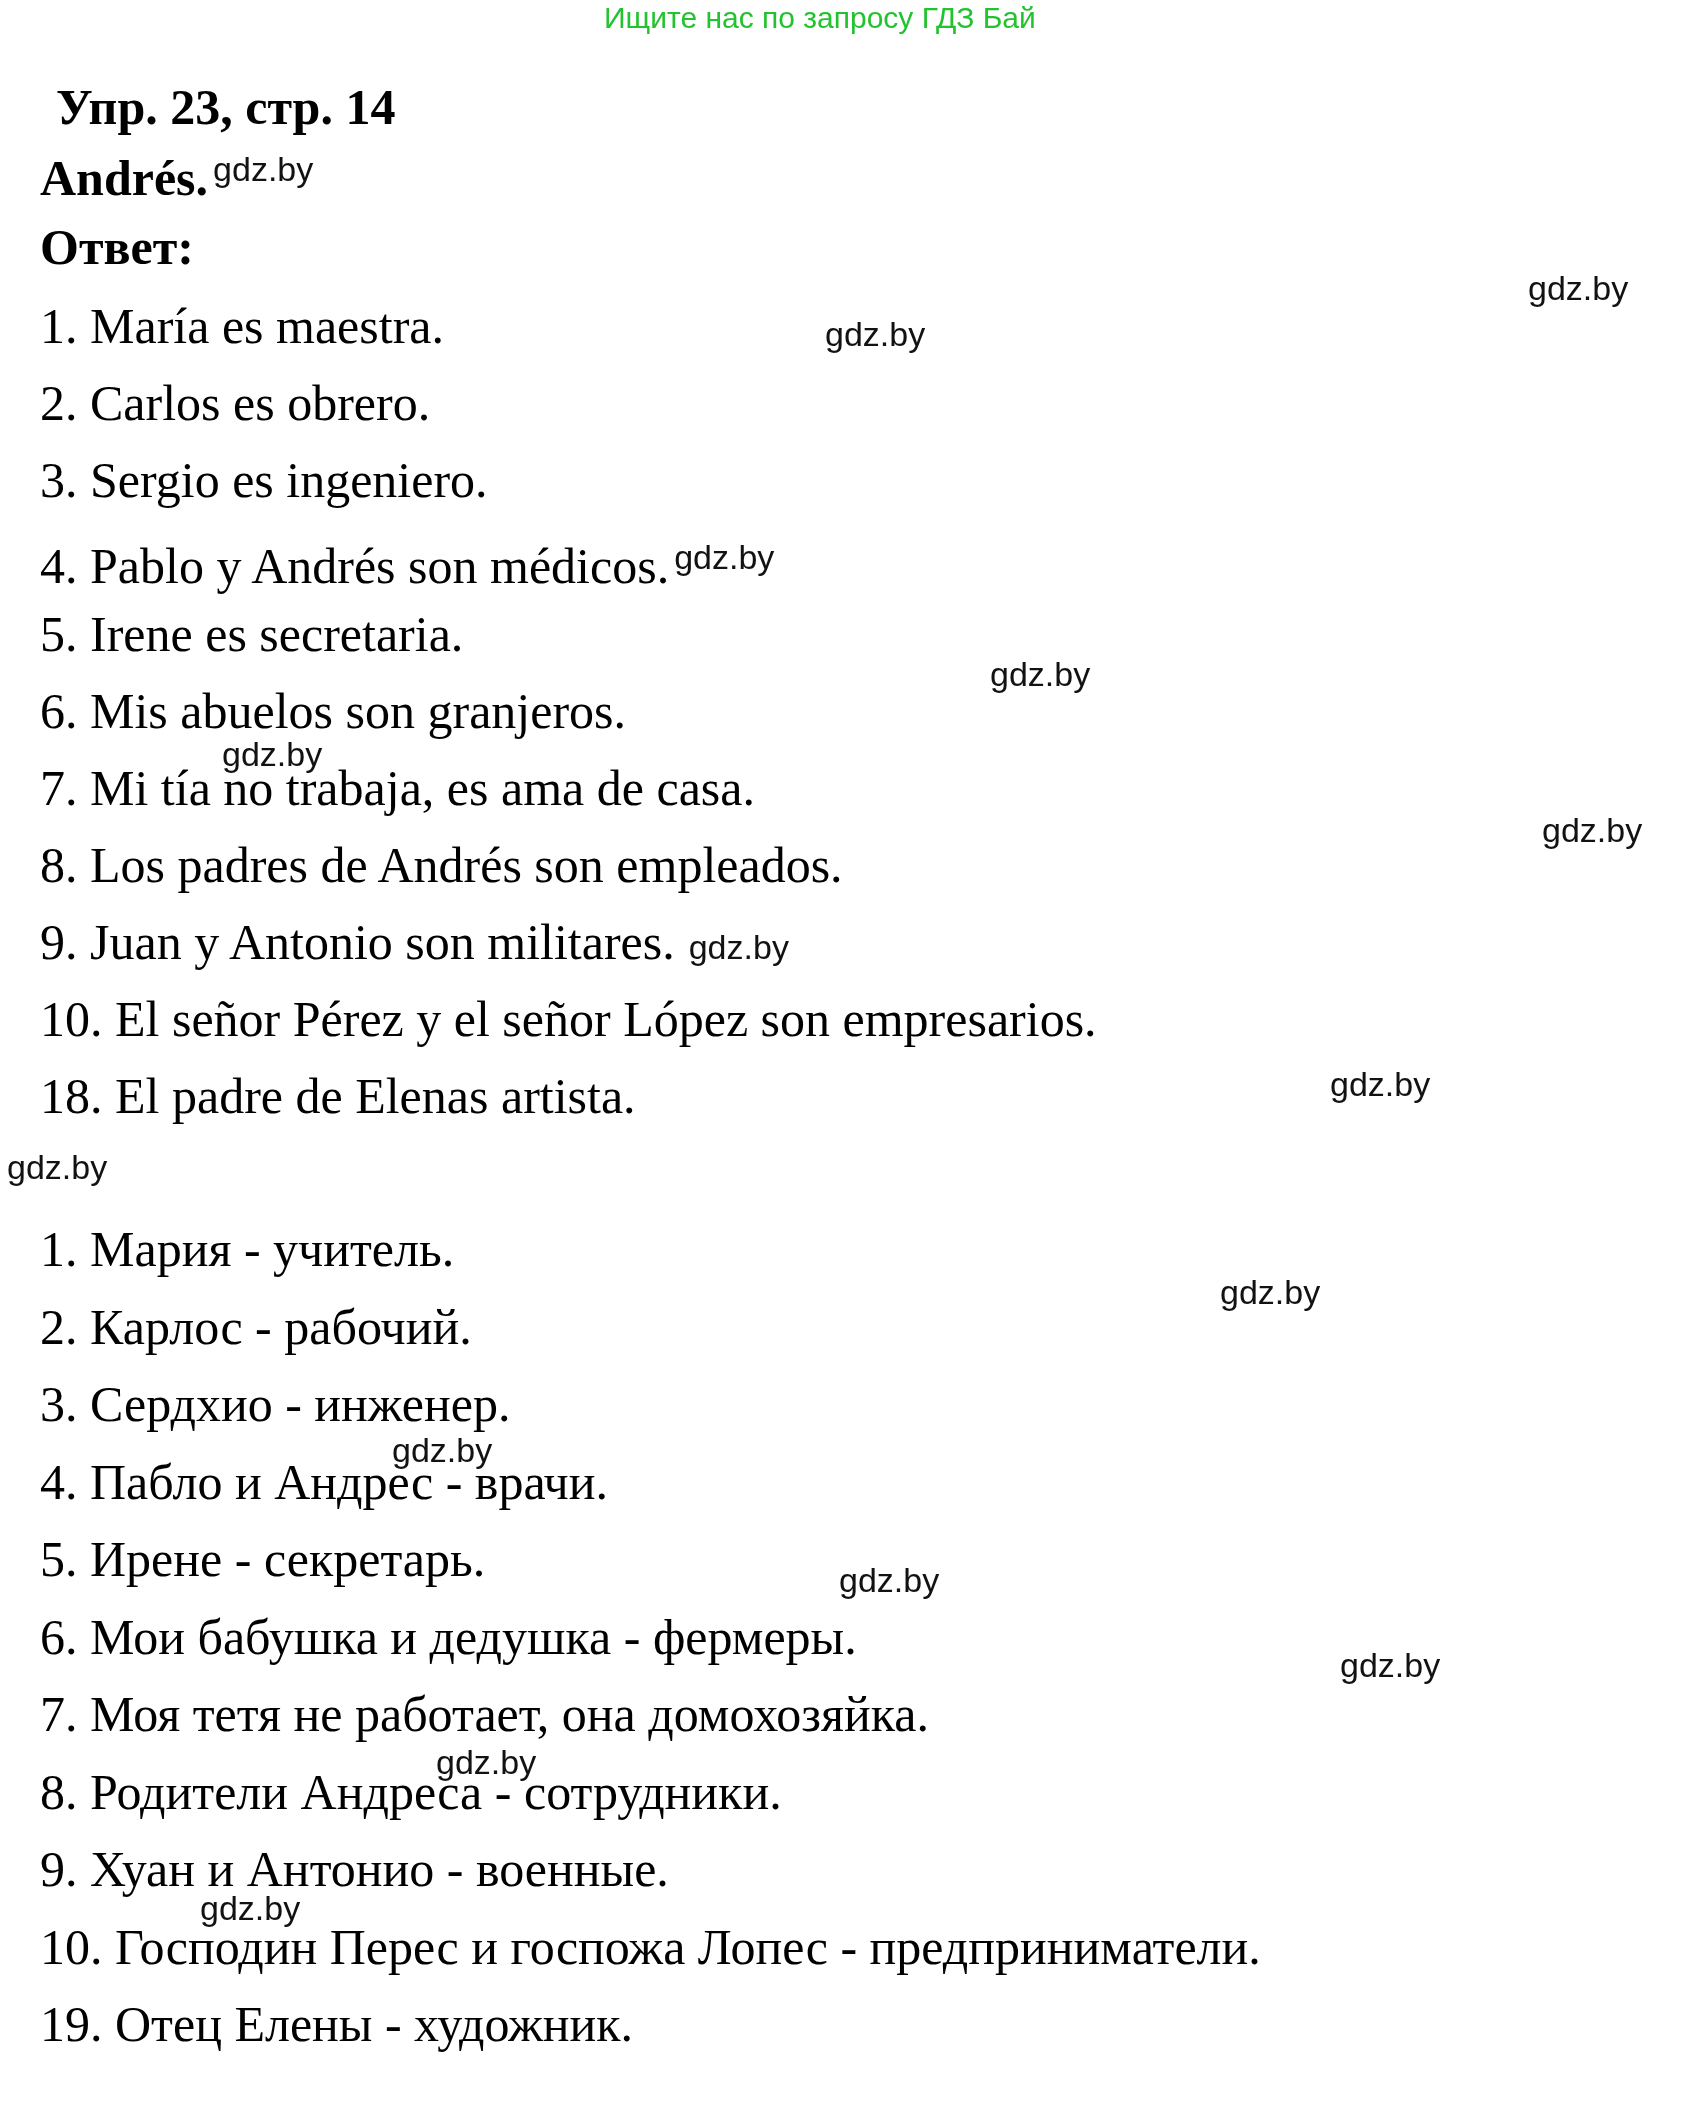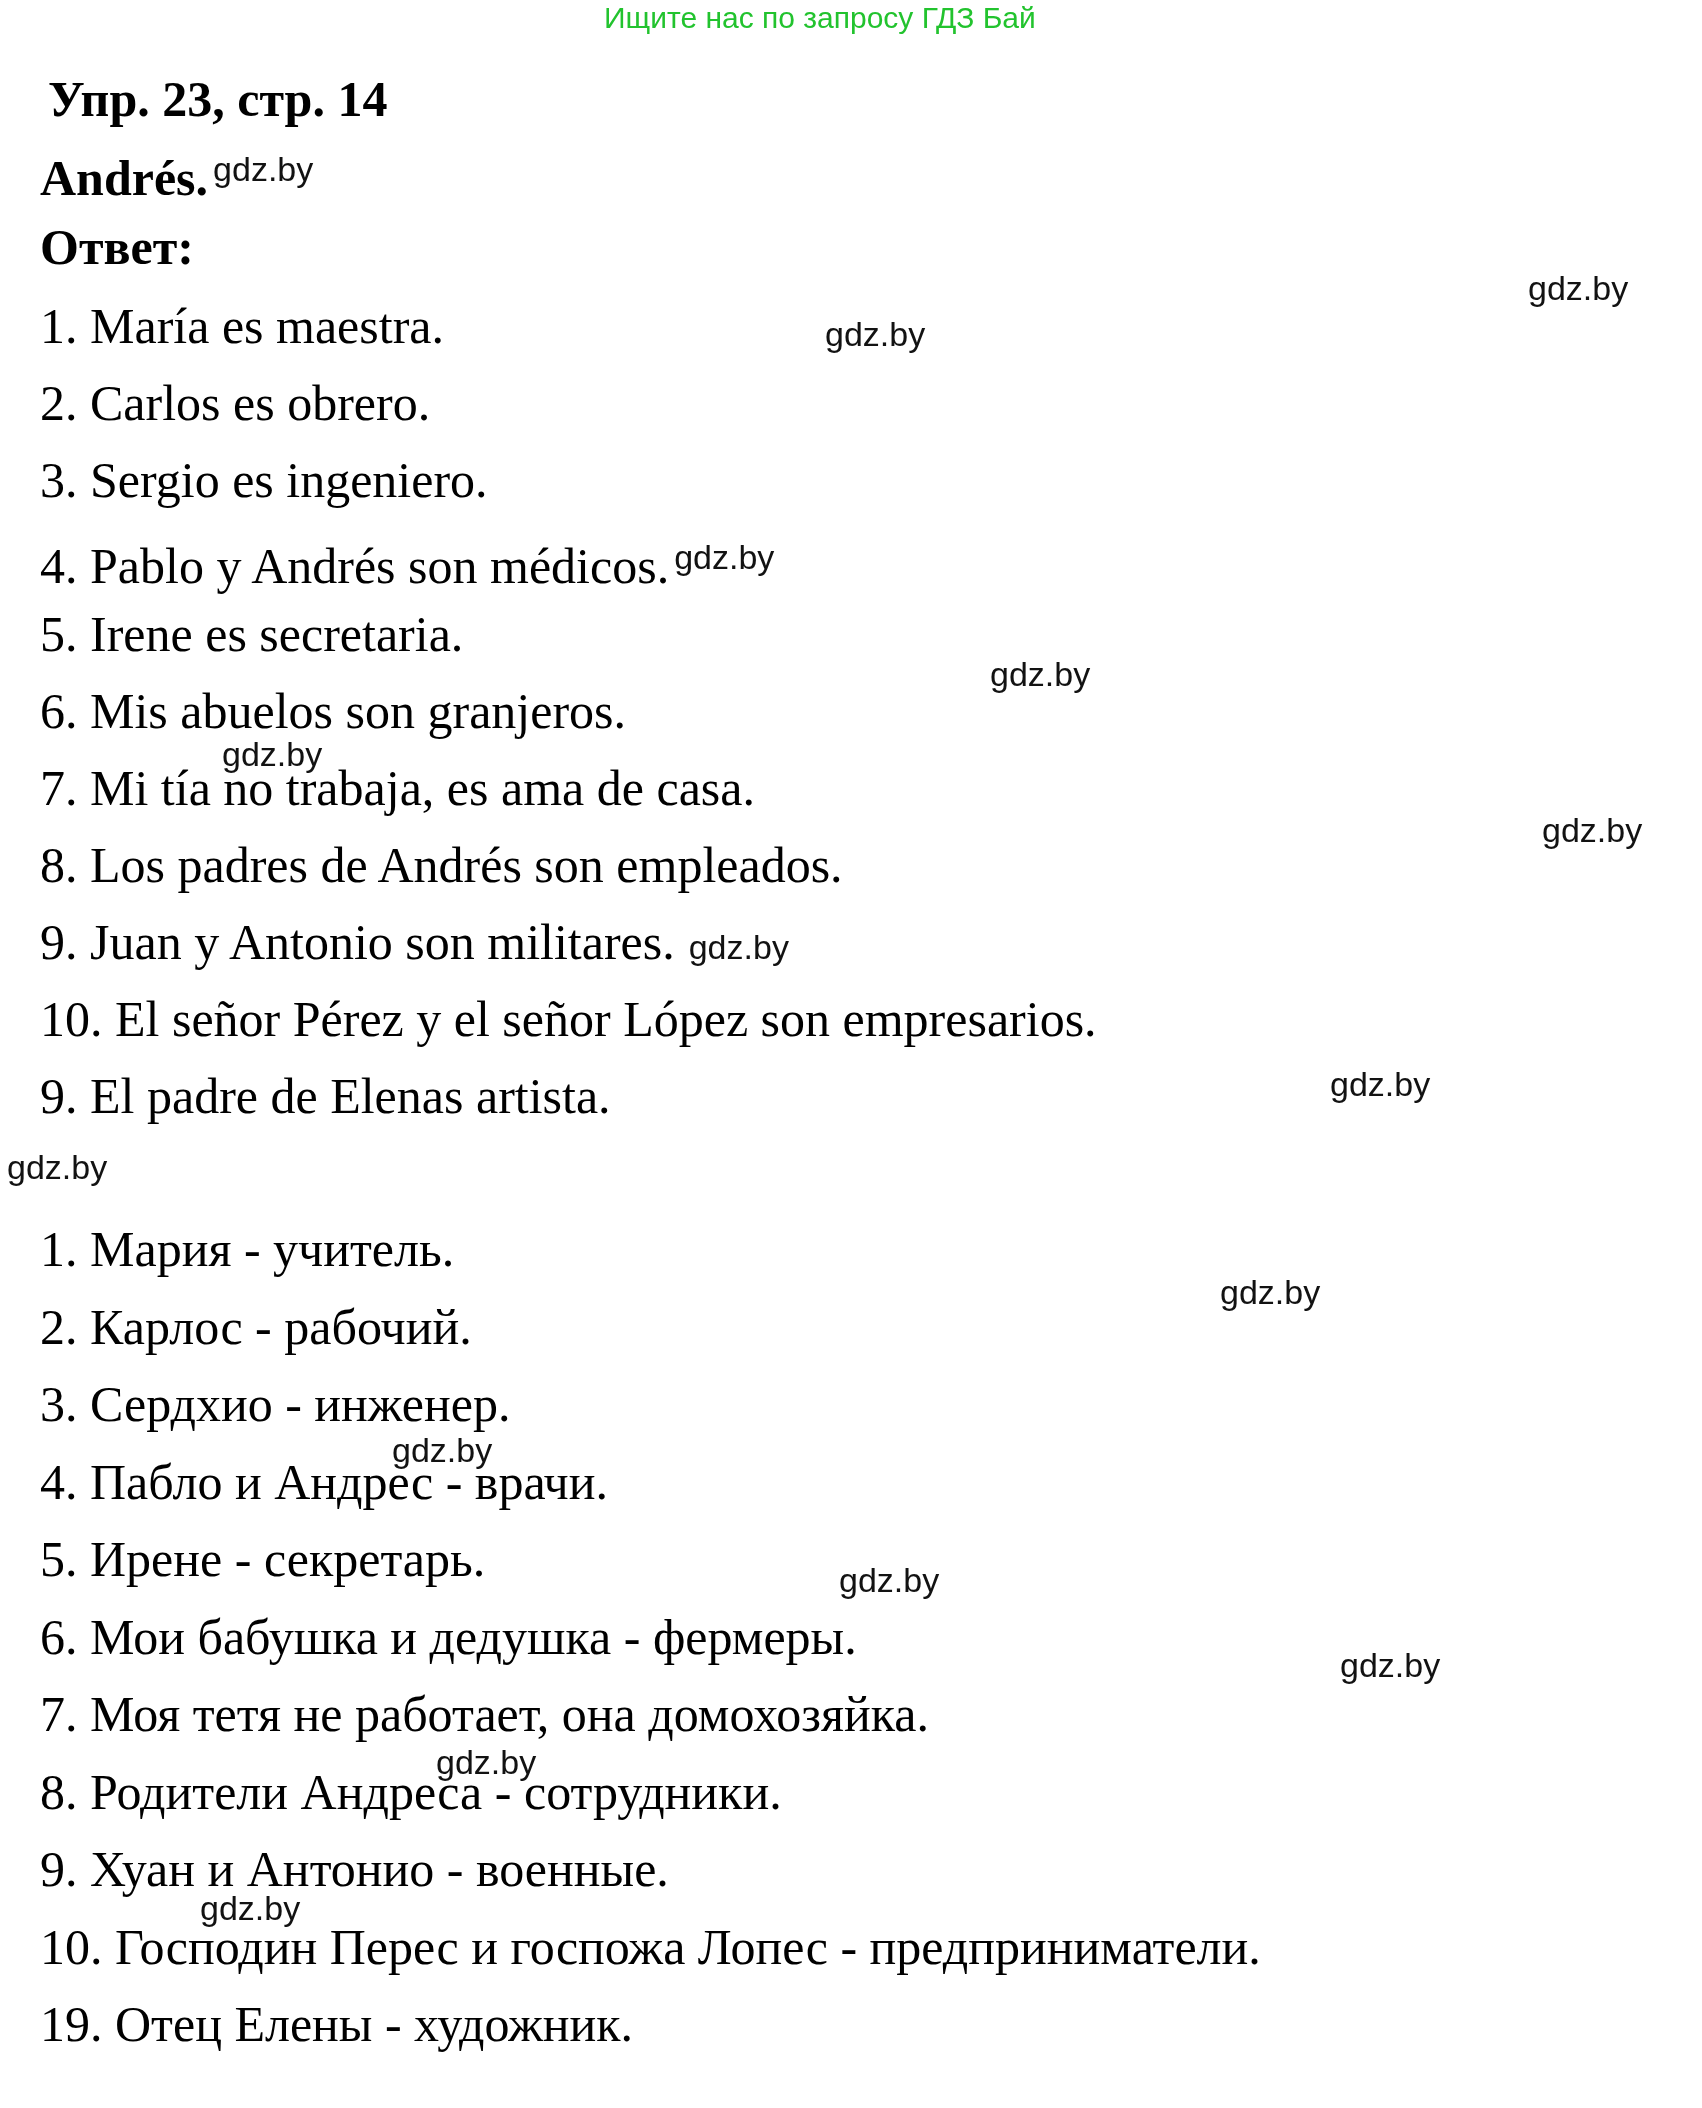--- a/index.html
+++ b/index.html
@@ -19,21 +19,21 @@
     font-family: "Liberation Sans", sans-serif;
     font-size: 30px;
     line-height: 32px;
     color: #22c32e;
     white-space: nowrap;
   }
   .title {
     position: absolute;
     left: 40px;
     top: 62px;
-    margin: 8px;
+    margin: 16px;
     font-size: 50px;
     line-height: 58px;
     font-weight: bold;
     white-space: nowrap;
   }
   .task {
     position: absolute;
     left: 40px;
     top: 140px;
     font-size: 50px;
@@ -100,21 +100,21 @@
     <div class="row"><span>1. María es maestra.</span></div>
     <div class="row"><span>2. Carlos es obrero.</span></div>
     <div class="row"><span>3. Sergio es ingeniero.</span></div>
     <div class="row"><span>4. Pablo y Andrés son médicos.</span><span class="wm sup">gdz.by</span></div>
     <div class="row"><span>5. Irene es secretaria.</span></div>
     <div class="row"><span>6. Mis abuelos son granjeros.</span></div>
     <div class="row"><span>7. Mi tía no trabaja, es ama de casa.</span></div>
     <div class="row"><span>8. Los padres de Andrés son empleados.</span></div>
     <div class="row"><span>9. Juan y Antonio son militares.</span><span class="wm inline">gdz.by</span></div>
     <div class="row"><span>10. El señor Pérez y el señor López son empresarios.</span></div>
-    <div class="row"><span>9. El padre de Elenas artista.</span></div>
+    <div class="row"><span>18. El padre de Elenas artista.</span></div>
   </div>
 
   <div class="list russian">
     <div class="row"><span>1. Мария - учитель.</span></div>
     <div class="row"><span>2. Карлос - рабочий.</span></div>
     <div class="row"><span>3. Сердхио - инженер.</span></div>
     <div class="row"><span>4. Пабло и Андрес - врачи.</span></div>
     <div class="row"><span>5. Ирене - секретарь.</span></div>
     <div class="row"><span>6. Мои бабушка и дедушка - фермеры.</span></div>
     <div class="row"><span>7. Моя тетя не работает, она домохозяйка.</span></div>

